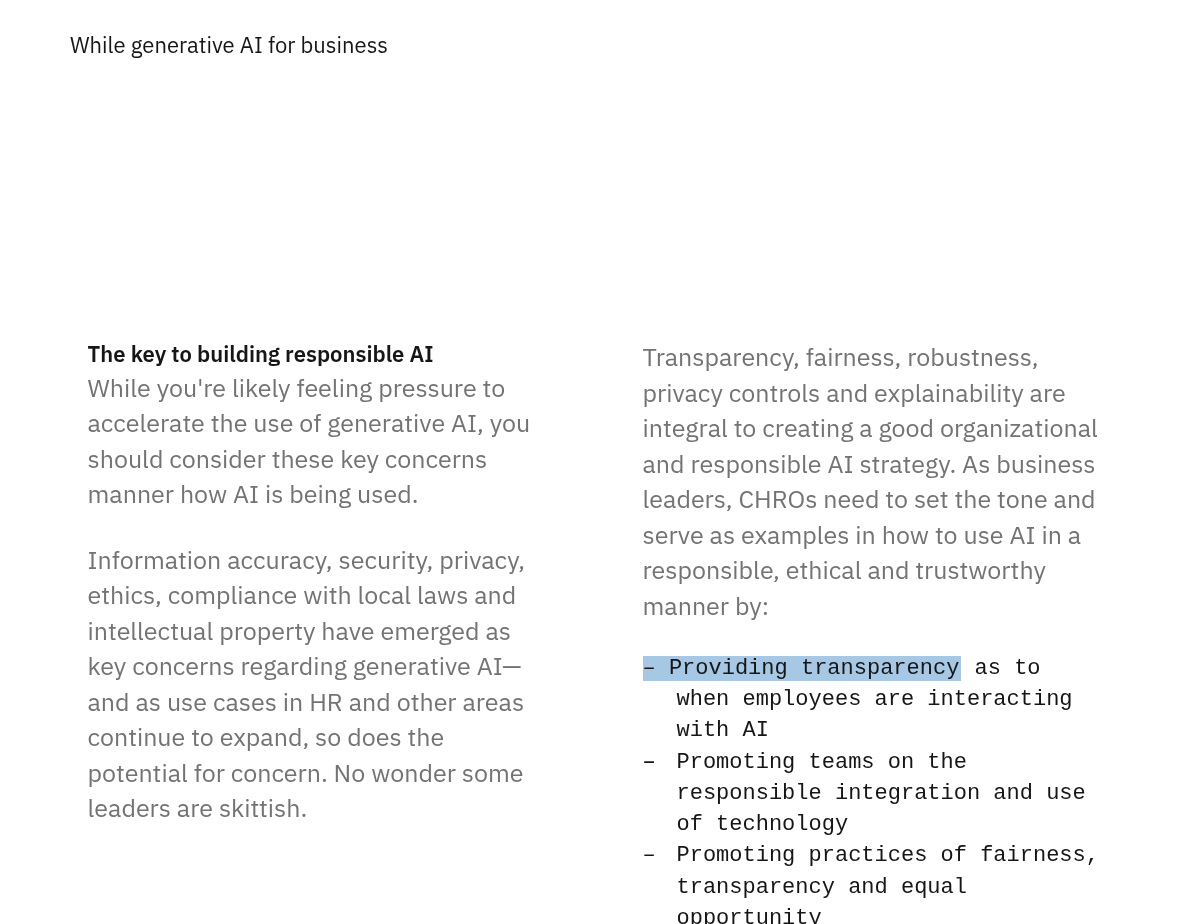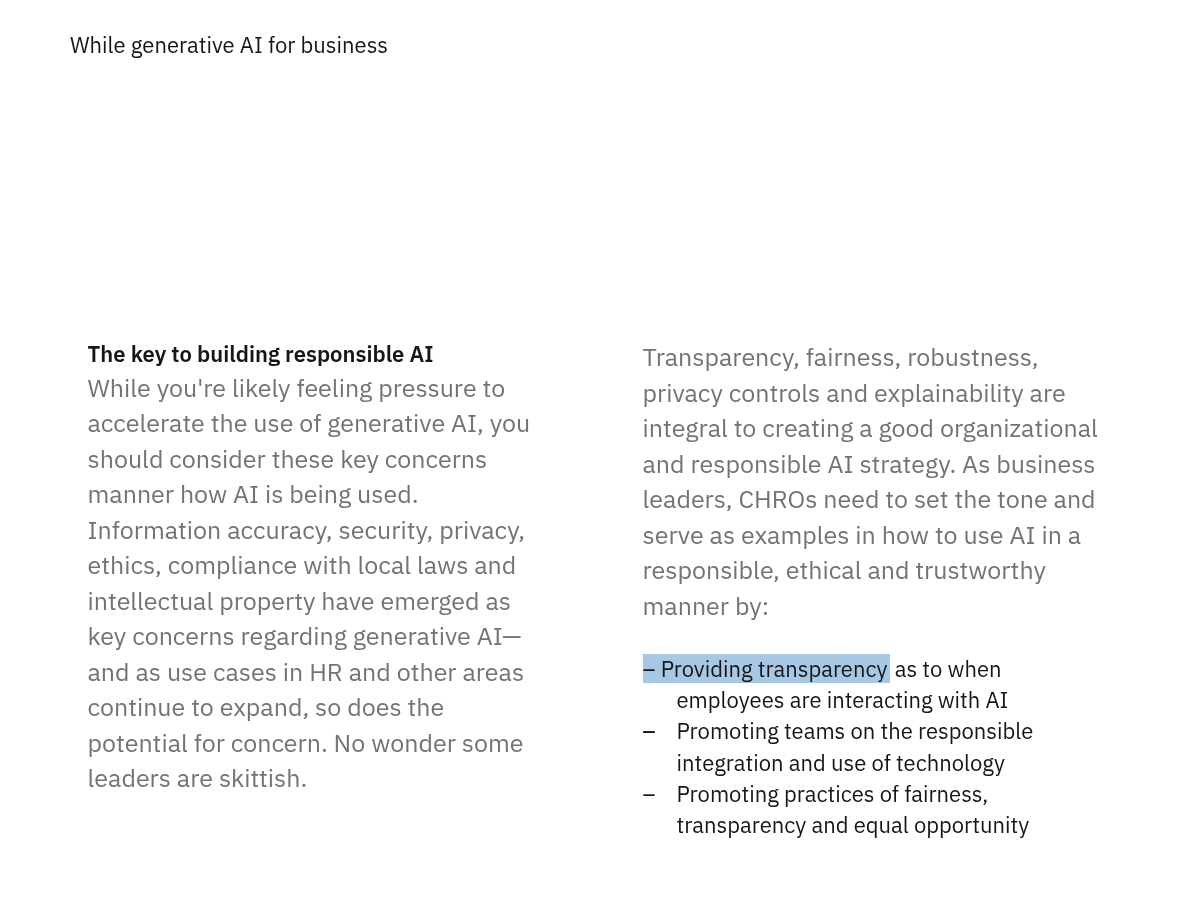--- a/index.html
+++ b/index.html
@@ -35,32 +35,34 @@
       line-height: 1.4;
       color: #161616;
     }
     .para {
       font-size: 25px;
       font-weight: 400;
       line-height: 1.42;
       color: #737373;
     }
     .para-gap {
+      margin-top: 30px;
     }
     .list {
       margin-top: 30px;
       list-style: none;
     }
     .list li {
       font-size: 22px;
       font-weight: 400;
       line-height: 1.42;
       color: #161616;
       padding-left: 34px;
       position: relative;
+      font-family: Liberation Mono, monospace;
     }
     .list li .dash {
       position: absolute;
       left: 0;
       top: 0;
     }
     .highlight {
       background: #a6c8e4;
     }
   </style>

